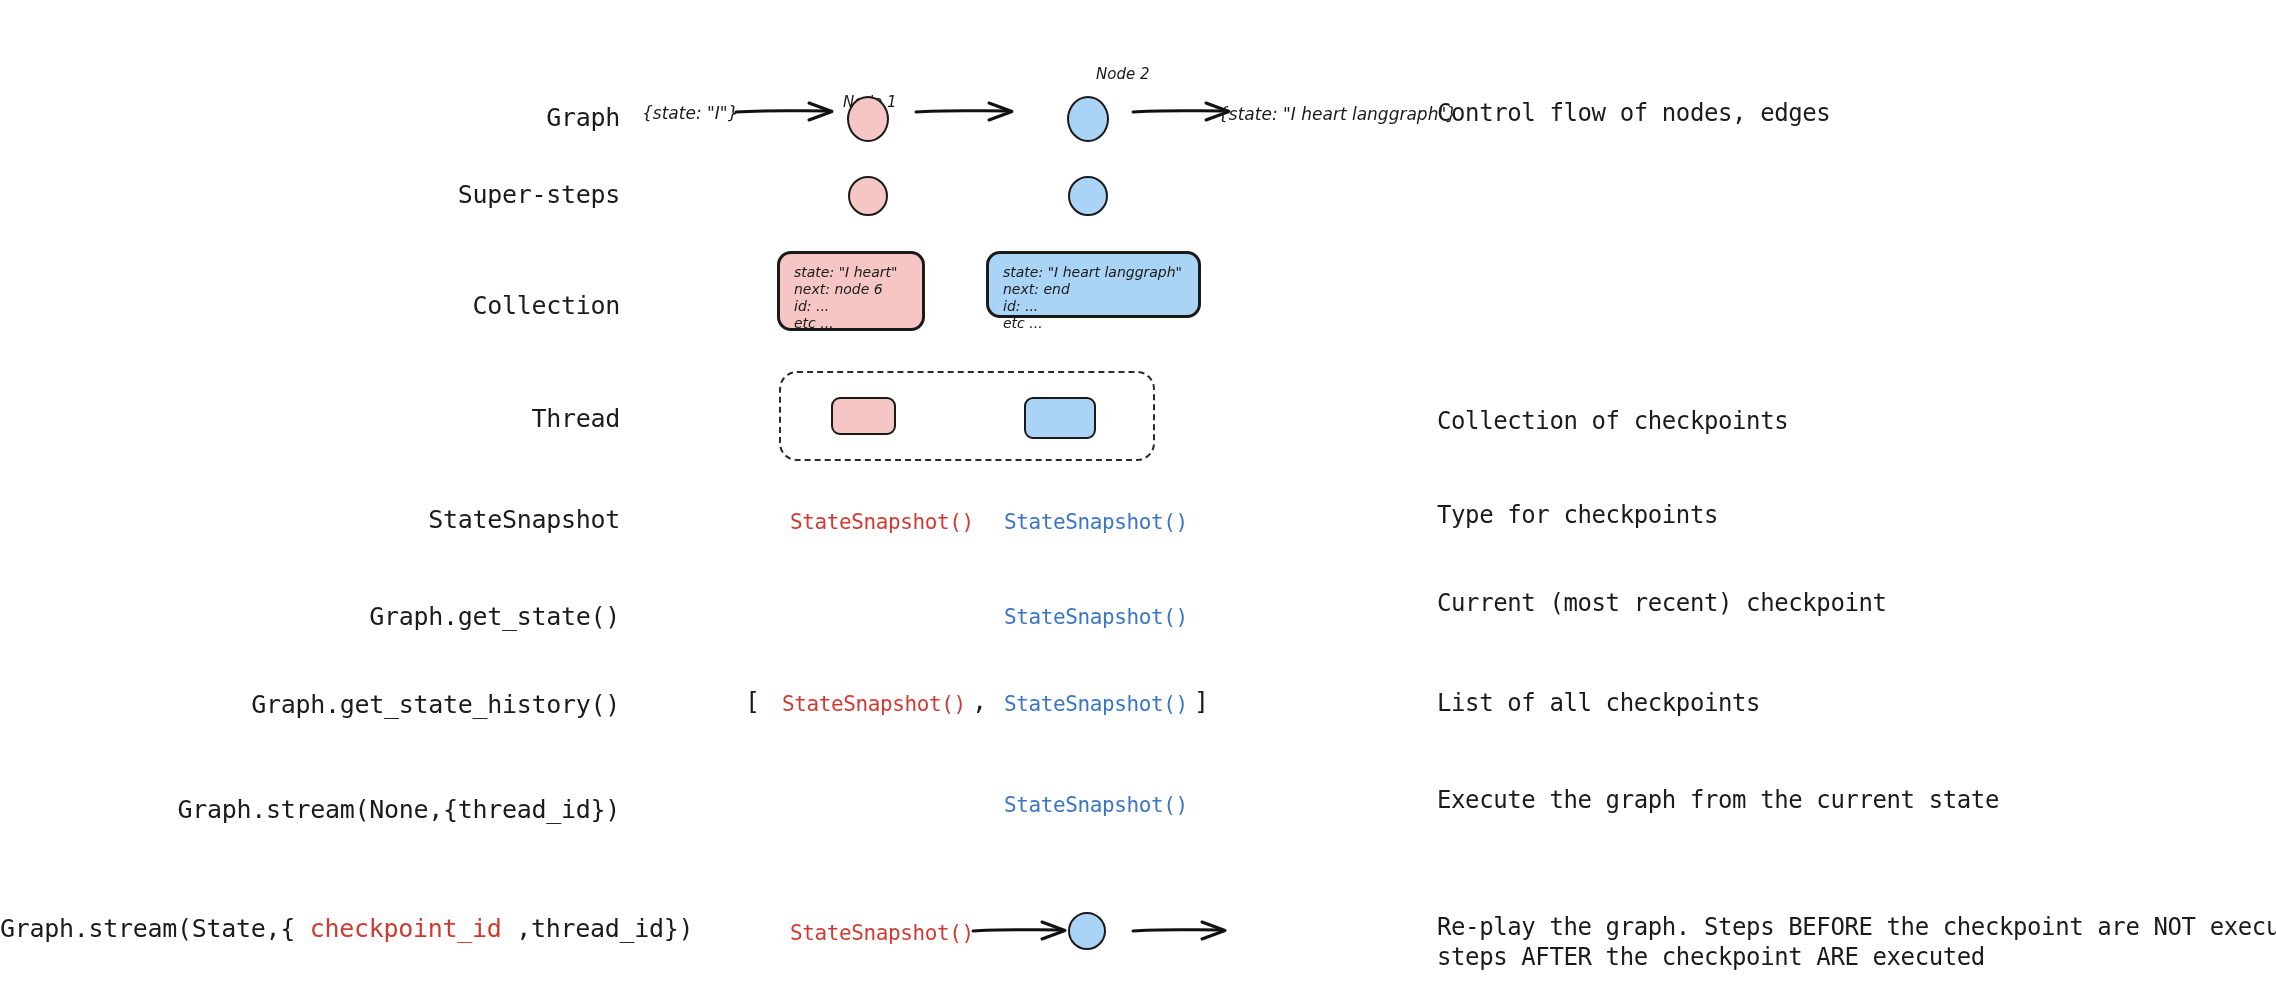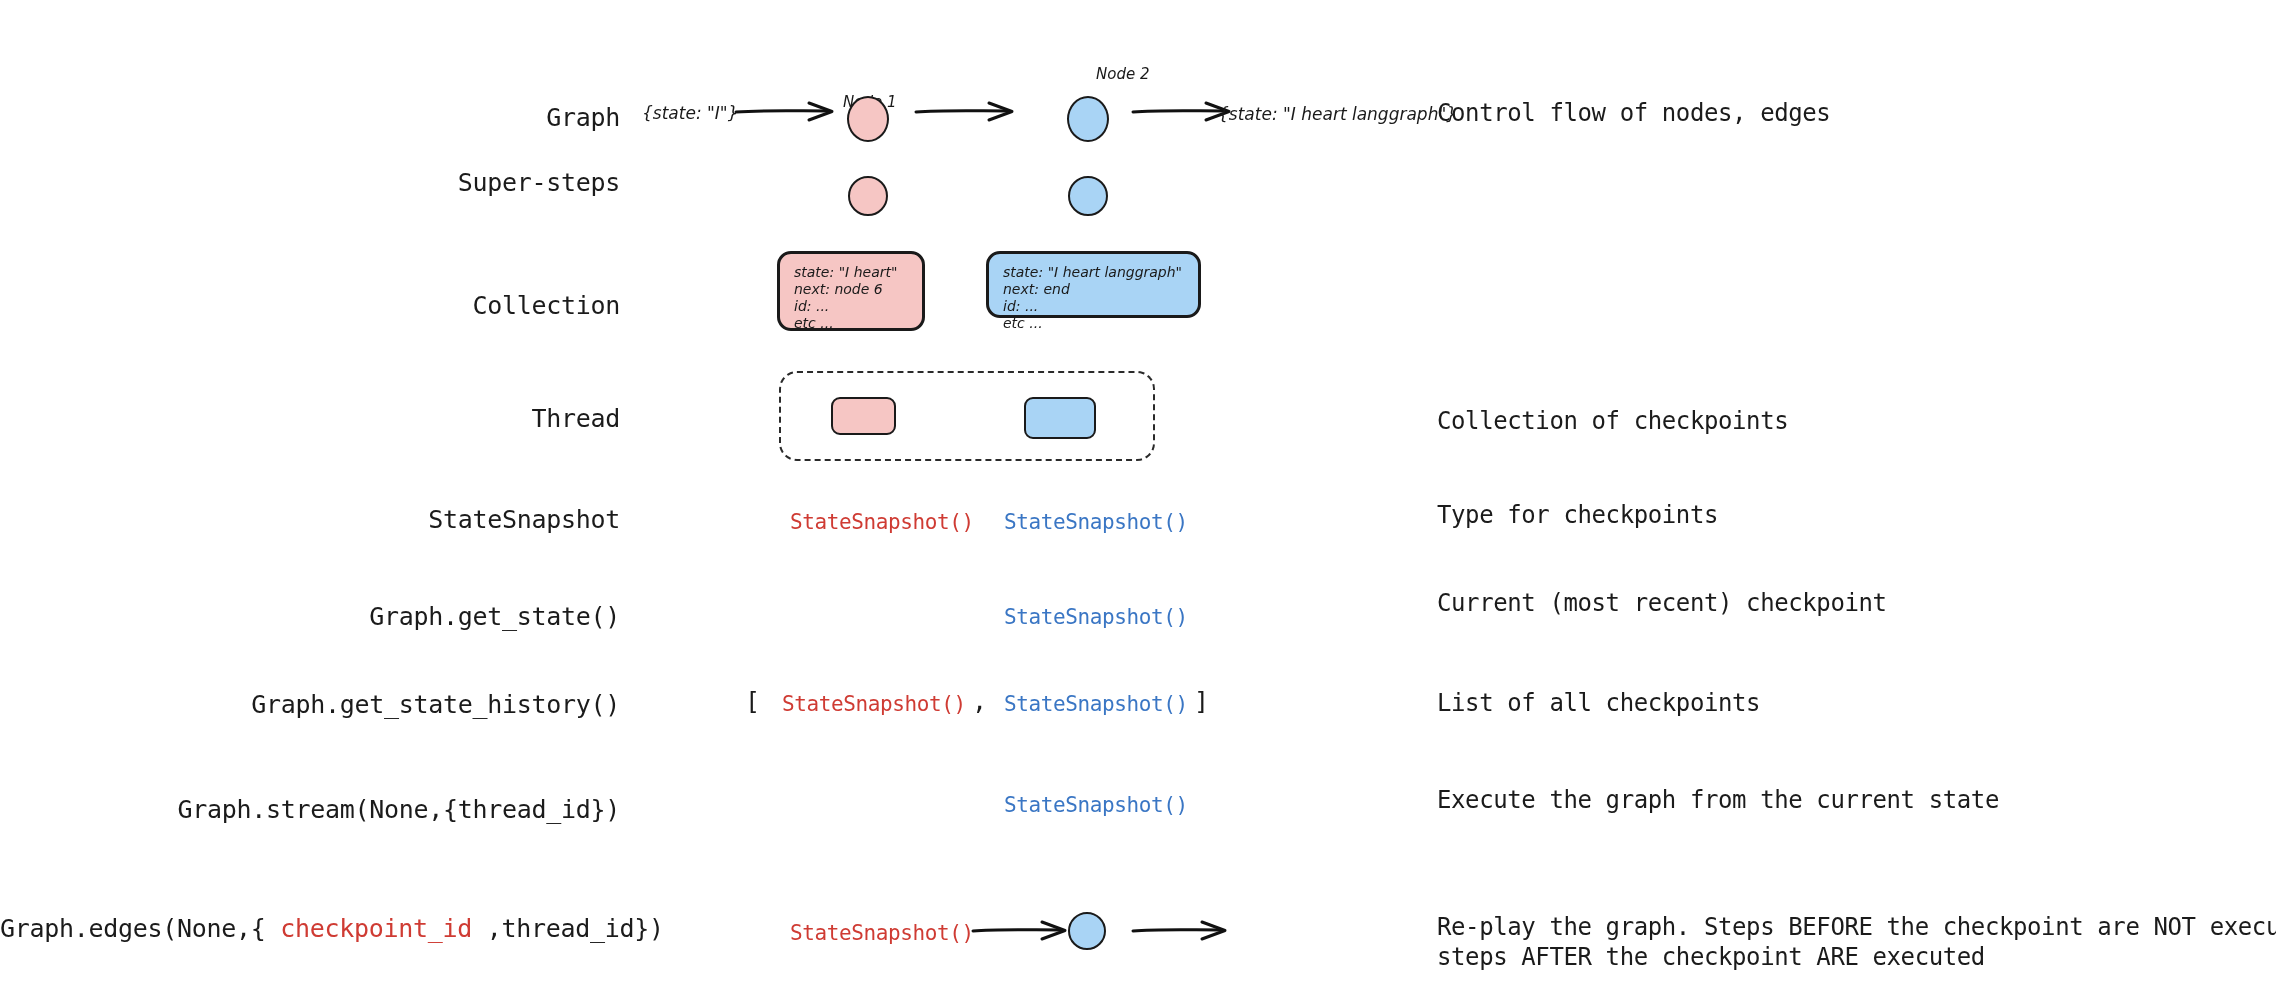--- a/index.html
+++ b/index.html
@@ -124,29 +124,29 @@
 
   .arrow-svg { position: absolute; }
 </style>
 </head>
 <body>
 
 <div id="canvas">
 
   <div class="label-col" style="top:0;left:0;">
     <div class="row-label" style="top:103px;">Graph</div>
-    <div class="row-label" style="top:168px;">Super-steps</div>
+    <div class="row-label" style="top:180px;">Super-steps</div>
     <div class="row-label" style="top:291px;">Collection</div>
     <div class="row-label" style="top:404px;margin-left:24px;">Thread</div>
     <div class="row-label" style="top:505px;">StateSnapshot</div>
     <div class="row-label" style="top:602px;padding-left:47px;">Graph.get_state()</div>
     <div class="row-label" style="top:690px;">Graph.get_state_history()</div>
     <div class="row-label" style="top:795px;">Graph.stream(None,{thread_id})</div>
 
-    <div class="row-label" style="top:914px;"><span>Graph.edges(None,{ </span><span class="accent-red">checkpoint_id</span><span> ,thread_id})</span></div>
+    <div class="row-label" style="top:914px;"><span>Graph.stream(State,{ </span><span class="accent-red">checkpoint_id</span><span> ,thread_id})</span></div>
   </div>
 
   <div class="state-text" style="left:642px;top:103px;">{state: "I"}</div>
 
   <svg class="arrow-svg" style="left:733px;top:100px;" width="110" height="22" viewBox="0 0 110 22">
     <path d="M3 12 C 30 10, 62 11, 96 11" stroke="#111" stroke-width="3" fill="none" stroke-linecap="round"></path>
     <path d="M76 3 L 99 11.5 L 76 20" stroke="#111" stroke-width="3" fill="none" stroke-linecap="round" stroke-linejoin="round"></path>
   </svg>
 
   <div class="node-caption" style="left:843px;top:65px;margin-top:28px;">Node 1</div>

